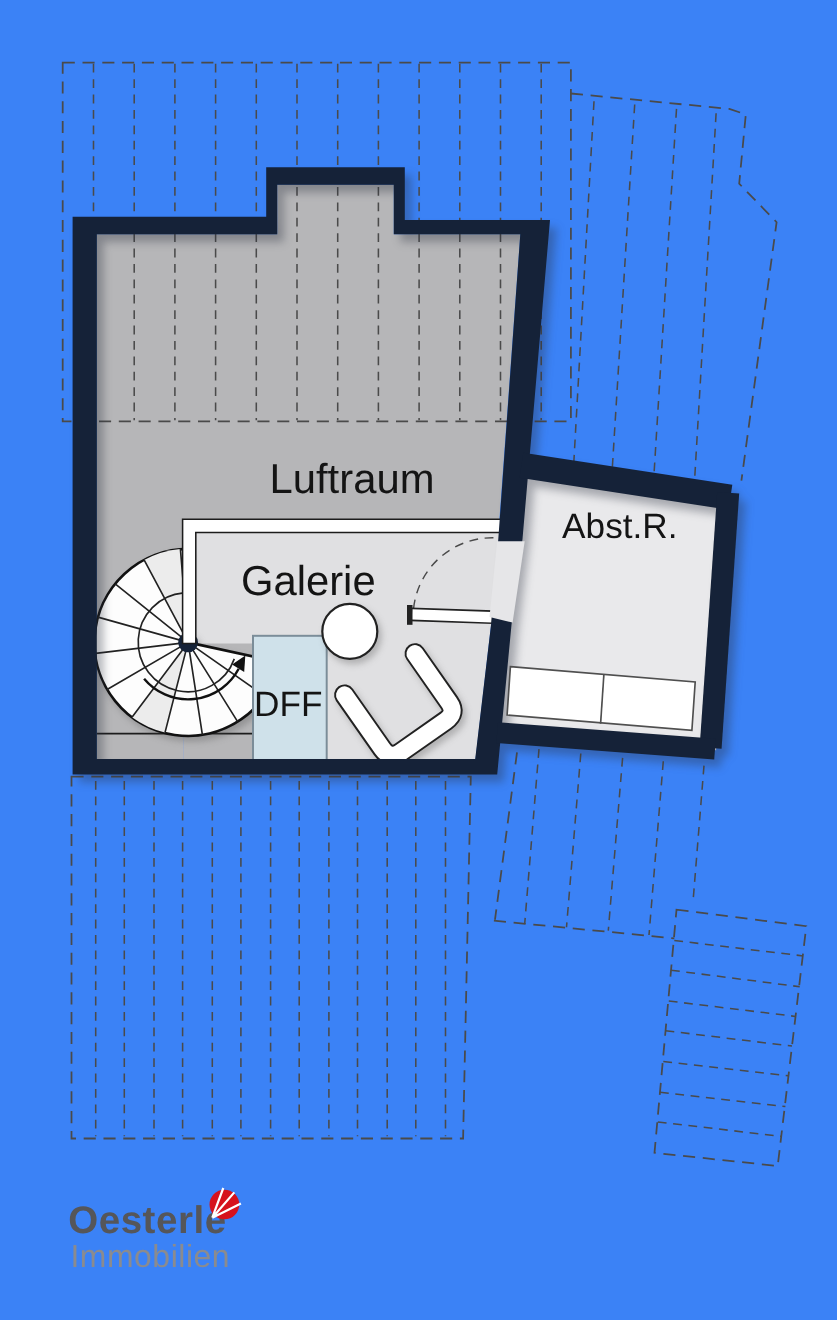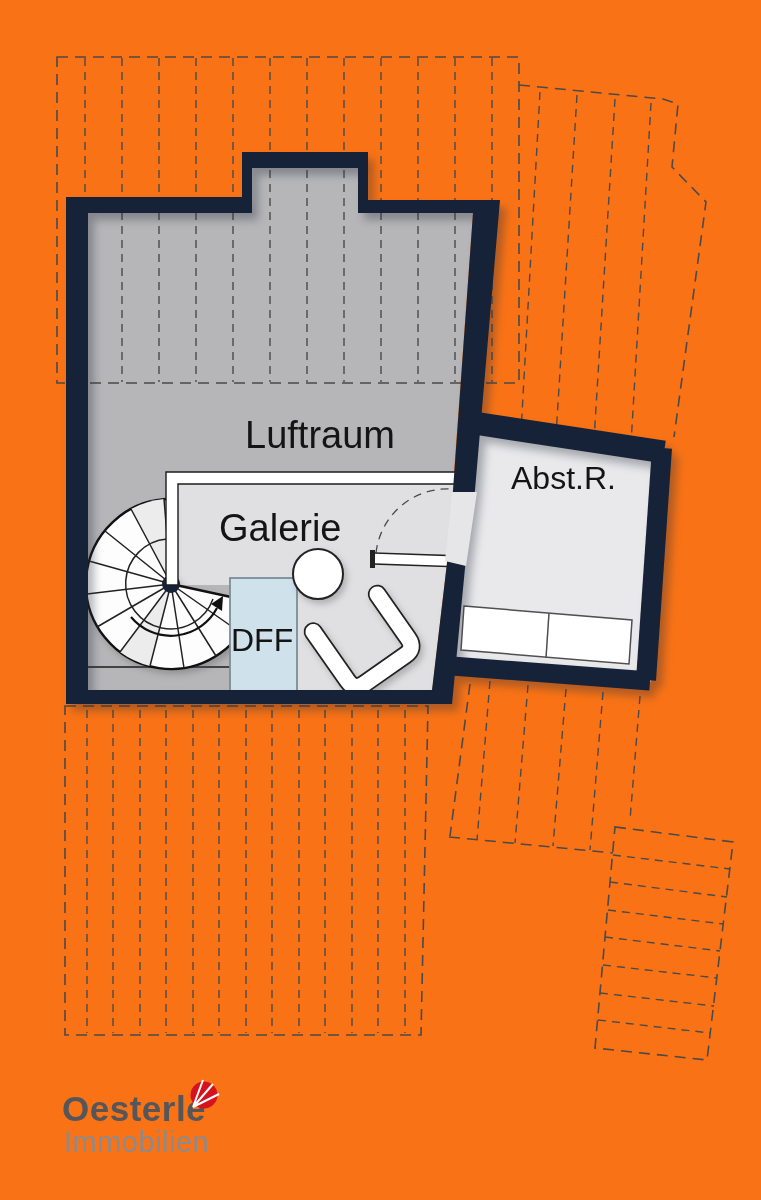--- a/index.html
+++ b/index.html
@@ -1,16 +1,16 @@
 <!DOCTYPE html>
 <html style="--wall: #152238; --luftraum: #b6b6b8; --galerie: #e0e0e2; --abstr: #e9e9eb; --passage: #e6e6e8; --dff: #cfe1ea; --dffborder: #7b8d99; --dash: #4a4a4a; --text: #141414; --logoname: #55565a; --logosub: #8a8b8f; --logored: #d6121c;"><head>
 <meta charset="utf-8">
 <style>
   html,body{margin:0;padding:0;background:#ffffff;}
-  .page{position:relative;width:761px;height:1200px;background:#f97316;overflow:hidden;
+  .page{position:relative;width:761px;height:1200px;background:#3b82f6;overflow:hidden;
         font-family:"Liberation Sans",sans-serif;}
   svg{position:absolute;left:0;top:0;}
 
   .dash   {stroke:var(--dash);stroke-width:1.4;fill:none;stroke-dasharray:8 6;}
   .dashb  {stroke:var(--dash);stroke-width:1.6;fill:none;stroke-dasharray:11 7;}
   .wall   {fill:var(--wall);}
   .wallln {stroke:var(--wall);fill:none;}
   .thin   {stroke:#1c1c1c;stroke-width:1.6;fill:none;}
   .whiteo {fill:#ffffff;stroke:#1c1c1c;stroke-width:1.6;}
   .floor-luftraum{fill:var(--luftraum);}

